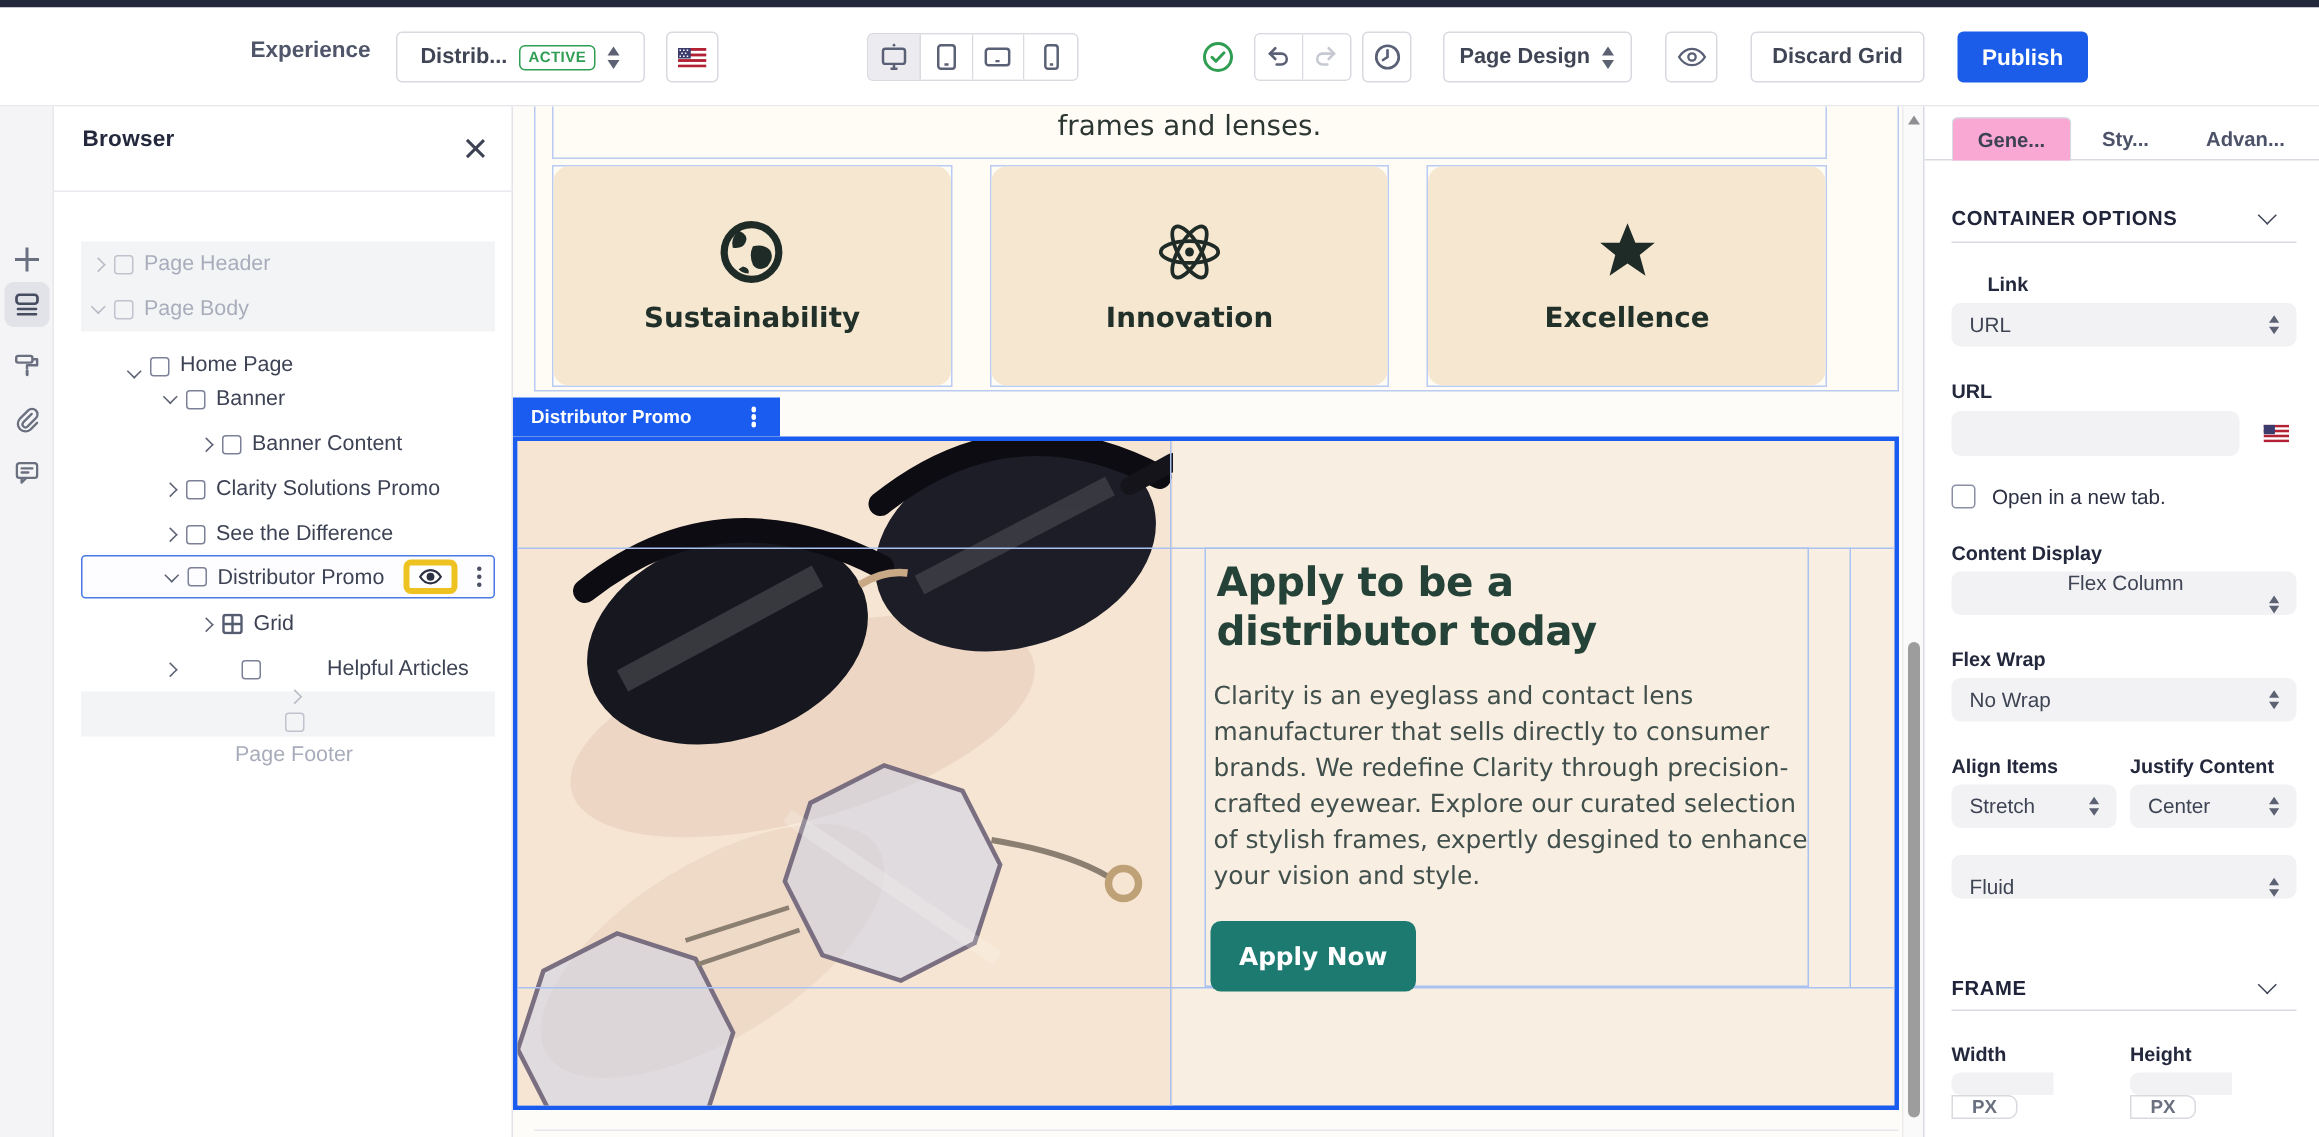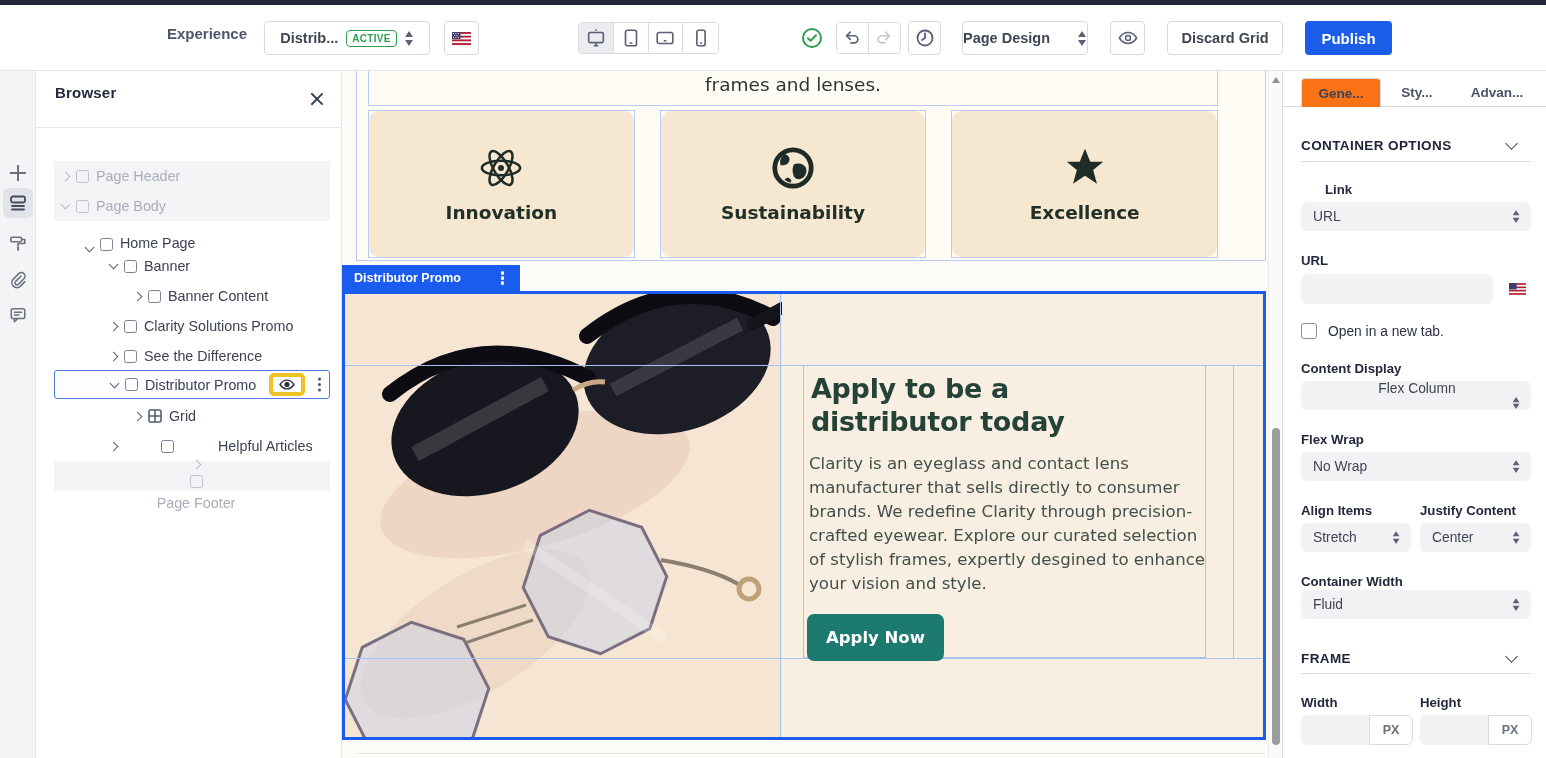--- a/index.html
+++ b/index.html
@@ -102,31 +102,31 @@
   .vscroll { position:absolute; left:926px; top:0; width:14px; height:687px; background:#fafafa; border-left:1px solid #ececec; }
   .vscroll .up { position:absolute; left:3px; top:6px; width:0; height:0;
     border-left:4px solid transparent; border-right:4px solid transparent; border-bottom:6px solid #8e8e93; }
   .vscroll .thumb { position:absolute; left:2.5px; top:357px; width:8px; height:317px; background:#9d9d9d; border-radius:4px; }
 
   
   .ipanel { left:1282px; top:71px; width:264px; height:687px; background:#fff; border-left:1px solid #d9dbe2; }
   .tabline { position:absolute; left:0; top:35px; width:264px; height:1px; background:#d9dbe2; }
   .itab { position:absolute; top:7px; height:29px; display:flex; align-items:center; justify-content:center;
     font-size:13.5px; font-weight:bold; color:#4c5268; cursor:pointer; }
-  .itab.active { left:18px; width:80px; background:#f97316; border:1px solid #d9dbe2; border-bottom:none;
+  .itab.active { left:18px; width:80px; background:#f9a8d4; border:1px solid #d9dbe2; border-bottom:none;
     border-radius:4px 4px 0 0; color:#3c4254; z-index:2; }
   .isec-h { position:absolute; font-size:13.5px; font-weight:bold; color:#20243a; letter-spacing:.4px; }
   .isec-chev { position:absolute; width:9px; height:9px; border-right:1.8px solid #3c4254; border-bottom:1.8px solid #3c4254; transform:rotate(45deg); cursor:pointer; }
   .isec-div { position:absolute; left:18px; width:230px; height:1px; background:#d9dbe2; }
   .ilabel { position:absolute; font-size:13.2px; font-weight:bold; color:#23283c; }
   .iselect { position:absolute; height:29px; background:#f2f2f5; border-radius:6px; display:flex; align-items:center;
     padding:0 10px 0 12px; font-size:13.8px; color:#3e4453; cursor:pointer; }
   .iselect .sorter { margin-left:auto; transform:scale(.85); }
   .iinput { position:absolute; height:30px; background:#f2f2f5; border:none; border-radius:6px; padding:0 10px; font-size:13.8px; color:#3e4453; }
-  .pxwrap { position:absolute; height:30px; display:flex; }
+  .pxwrap { position:absolute; height:30px; display:flex;flex-direction:column; }
   .pxwrap input { width:68px; height:30px; background:#f2f2f5; border:none; border-radius:6px 0 0 6px; padding:0 8px; font-size:13.8px; }
   .pxtag { width:44px; height:30px; border:1px solid #d8dae0; border-radius:0 6px 6px 0; background:#fff;
     display:flex; align-items:center; justify-content:center; font-size:12.5px; font-weight:bold; color:#6a7080; }
   .ichk { position:absolute; width:16px; height:16px; border:1.6px solid #8a8fa3; border-radius:3px; background:#fff; cursor:pointer; }
   .ichk-label { position:absolute; font-size:13.8px; color:#2c3144; }
 </style>
 </head>
 <body>
 
 <div class="abs topstrip"></div>
@@ -209,21 +209,21 @@
     </div>
   </div>
 
   <div class="tb-btn" style="left:908px; width:33px;">
     <svg width="20" height="20" viewBox="0 0 20 20" fill="none" stroke="#5a6075" stroke-width="1.8">
       <circle cx="10" cy="10" r="7.5"></circle>
         <path d="M10 5.5 V10 L7 12" stroke-linecap="round"></path>
     </svg>
   </div>
 
-  <div class="tb-btn" style="left:962px; width:126px;justify-content:space-between;">
+  <div class="tb-btn" style="left:962px; width:126px;">
     <span>Page Design</span>
     <span class="sorter"></span>
   </div>
 
   <div class="tb-btn" style="left:1110px; width:35px;">
     <svg width="20" height="14" viewBox="0 0 22 14" fill="none" stroke="#5a6075" stroke-width="1.7">
       <path d="M1.5 7 C4.5 2.2 8 1 11 1 C14 1 17.5 2.2 20.5 7 C17.5 11.8 14 13 11 13 C8 13 4.5 11.8 1.5 7 Z"></path>
       <circle cx="11" cy="7" r="2.7"></circle>
     </svg>
   </div>
@@ -340,45 +340,45 @@
   </div>
 </div>
 
 <div class="abs canvas">
 
   <div class="sec-top">
     <div class="intro-box">
       <span class="intro-text">frames and lenses.</span>
     </div>
     <div class="cards">
+      <div class="card-col">
+        <div class="card">
+          <svg width="46" height="46" viewBox="0 0 48 48">
+            <circle cx="24" cy="24" r="19" fill="none" stroke="#1f2b27" stroke-width="5"></circle>
+            <path d="M15 9 q7 3 5 8 q-2 5 -9 4 q-2-6 4-12 Z" fill="#1f2b27"></path>
+            <path d="M25 20 q8-2 12 3 q3 5-2 11 q-6 4-10-1 q-3-7 0-13 Z" fill="#1f2b27"></path>
+            <path d="M18 34 q5 1 4 5 q-4 0-7-3 Z" fill="#1f2b27"></path>
+          </svg>
+          <span class="card-label">Sustainability</span>
+        </div>
+      </div>
       <div class="card-col">
         <div class="card">
           <svg width="46" height="46" viewBox="0 0 48 48" fill="none" stroke="#1f2b27" stroke-width="2.6">
             <ellipse cx="24" cy="24" rx="20" ry="7.6"></ellipse>
             <ellipse cx="24" cy="24" rx="20" ry="7.6" transform="rotate(60 24 24)"></ellipse>
             <ellipse cx="24" cy="24" rx="20" ry="7.6" transform="rotate(-60 24 24)"></ellipse>
             <circle cx="24" cy="24" r="3.1" fill="#1f2b27" stroke="none"></circle>
           </svg>
           <span class="card-label">Innovation</span>
         </div>
       </div>
       <div class="card-col">
         <div class="card">
           <svg width="46" height="46" viewBox="0 0 48 48">
-            <circle cx="24" cy="24" r="19" fill="none" stroke="#1f2b27" stroke-width="5"></circle>
-            <path d="M15 9 q7 3 5 8 q-2 5 -9 4 q-2-6 4-12 Z" fill="#1f2b27"></path>
-            <path d="M25 20 q8-2 12 3 q3 5-2 11 q-6 4-10-1 q-3-7 0-13 Z" fill="#1f2b27"></path>
-            <path d="M18 34 q5 1 4 5 q-4 0-7-3 Z" fill="#1f2b27"></path>
-          </svg>
-          <span class="card-label">Sustainability</span>
-        </div>
-      </div>
-      <div class="card-col">
-        <div class="card">
-          <svg width="46" height="46" viewBox="0 0 48 48">
             <polygon points="24,4 29.5,17.5 43,17.5 32.5,26 36.5,40.5 24,32 11.5,40.5 15.5,26 5,17.5 18.5,17.5" fill="#1f2b27"></polygon>
           </svg>
           <span class="card-label">Excellence</span>
         </div>
       </div>
     </div>
   </div>
 
   <div class="promo-tab">
     <span>Distributor Promo</span>
@@ -483,21 +483,21 @@
   <div class="iselect" style="left:18px; top:452px; width:110px;">
     <span>Stretch</span>
     <span class="sorter"></span>
   </div>
   <div class="iselect" style="left:137px; top:452px; width:111px;">
     <span>Center</span>
     <span class="sorter"></span>
   </div>
 
   <span class="ilabel" style="left:18px; top:503px;">Container Width</span>
-  <div class="iselect" style="left:18px; top:519px; width:230px;">
+  <div class="iselect" style="left:18px; top:499px; width:230px;align-items:flex-end;">
     <span>Fluid</span>
     <span class="sorter"></span>
   </div>
 
   <span class="isec-h" style="left:18px; top:580px;">FRAME</span>
   <span class="isec-chev" style="left:224px; top:581px;"></span>
   <div class="isec-div" style="top:602px;"></div>
 
   <span class="ilabel" style="left:18px; top:624px;">Width</span>
   <span class="ilabel" style="left:137px; top:624px;">Height</span>

